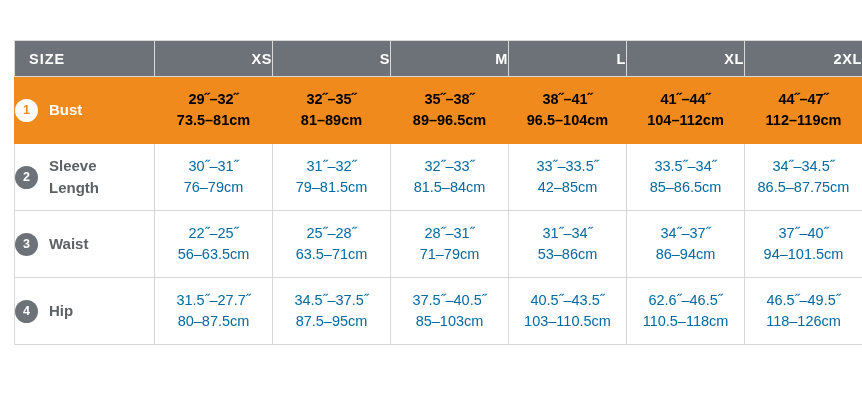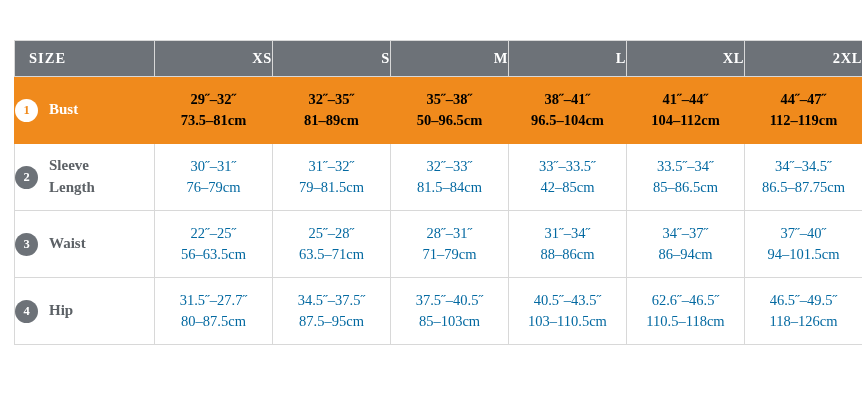--- a/index.html
+++ b/index.html
@@ -11,21 +11,20 @@
     width: 862px;
     height: 400px;
     font-family: "Liberation Sans", sans-serif;
     overflow: hidden;
   }
   .sheet {
     position: absolute;
     left: 14px;
     top: 40px;
     width: 848px;
-    font-family: Liberation Serif, serif;
   }
   table.size-chart {
     border-collapse: collapse;
     table-layout: fixed;
     width: 848px;
   }
   table.size-chart th,
   table.size-chart td {
     border: 1px solid #d8d8d8;
     padding: 0;
@@ -152,21 +151,21 @@
         <td>
           <span class="v1">29˝–32˝</span>
           <span class="v2">73.5–81cm</span>
         </td>
         <td>
           <span class="v1">32˝–35˝</span>
           <span class="v2">81–89cm</span>
         </td>
         <td>
           <span class="v1">35˝–38˝</span>
-          <span class="v2">50–96.5cm</span>
+          <span class="v2">89–96.5cm</span>
         </td>
         <td>
           <span class="v1">38˝–41˝</span>
           <span class="v2">96.5–104cm</span>
         </td>
         <td>
           <span class="v1">41˝–44˝</span>
           <span class="v2">104–112cm</span>
         </td>
         <td>
@@ -224,21 +223,21 @@
         <td>
           <span class="v1">25˝–28˝</span>
           <span class="v2">63.5–71cm</span>
         </td>
         <td>
           <span class="v1">28˝–31˝</span>
           <span class="v2">71–79cm</span>
         </td>
         <td>
           <span class="v1">31˝–34˝</span>
-          <span class="v2">88–86cm</span>
+          <span class="v2">53–86cm</span>
         </td>
         <td>
           <span class="v1">34˝–37˝</span>
           <span class="v2">86–94cm</span>
         </td>
         <td>
           <span class="v1">37˝–40˝</span>
           <span class="v2">94–101.5cm</span>
         </td>
         <td class="sliver"></td>

